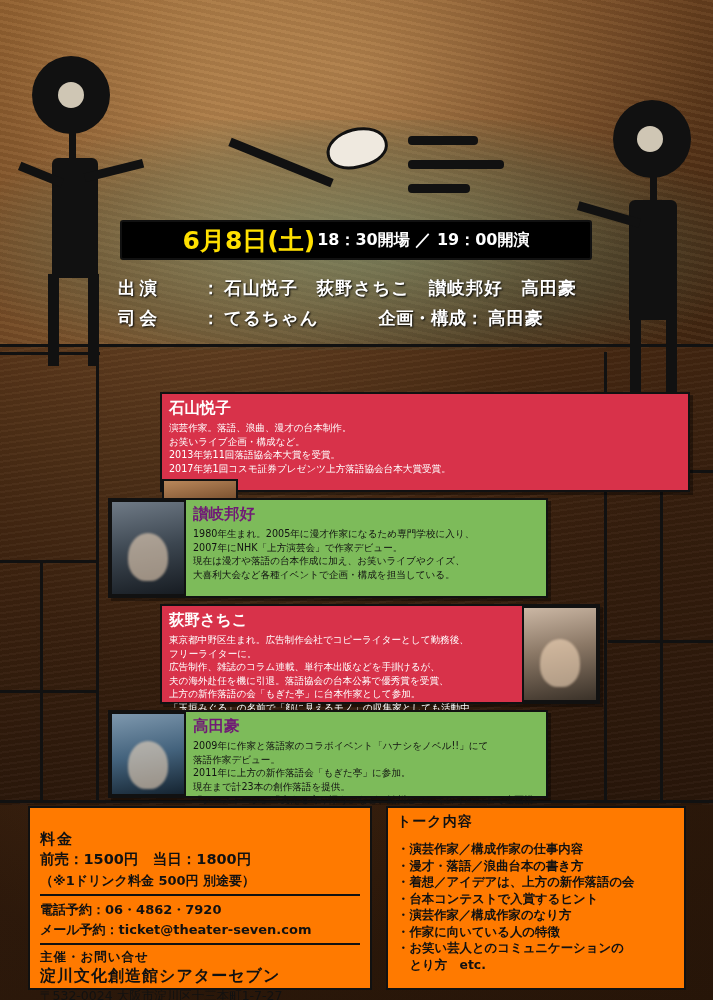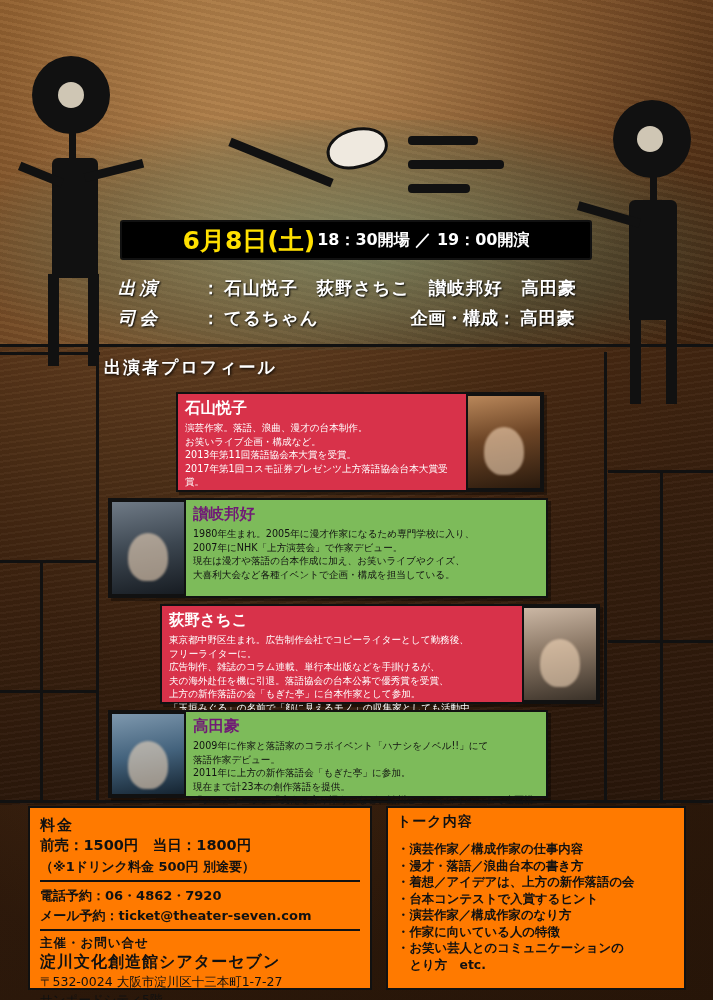--- a/index.html
+++ b/index.html
@@ -98,46 +98,46 @@
     background:#000; border:2px solid #111; border-radius:3px;
     display:flex; align-items:center; justify-content:center; z-index:6;
   }
   #date-big { color:#ffe000; font-size:25px; font-weight:bold; }
   #date-small { color:#ffffff; font-size:16px; font-weight:bold; margin-left:2px;}
 
   
   #cast-block { position:absolute; left:118px; top:276px; width:480px; z-index:6; color:#fff; }
   .cast-row { display:flex; align-items:baseline; font-size:17.5px; font-weight:bold;
     text-shadow:1px 1px 2px #000; margin-bottom:6px; }
-  .cast-label { width:84px; letter-spacing:4px;font-style:italic; }
+  .cast-label { width:84px; letter-spacing:4px; }
   .cast-colon { width:22px; }
   .cast-names { letter-spacing:1px; }
   .cast-row-2 { display:flex; font-size:17.5px; font-weight:bold; text-shadow:1px 1px 2px #000; }
-  .cast-right { margin-left:92px; }
+  .cast-right { margin-left:60px; }
 
   
   #profiles-header {
     position:absolute; left:104px; top:356px; font-size:17px; font-weight:bold;
     color:#fff; text-shadow:1px 1px 3px #000; letter-spacing:2px; z-index:6;
   }
   .profile {
     position:absolute; z-index:6;
     border:2px solid #111;
     display:flex;
     box-shadow:3px 3px 0 rgba(0,0,0,0.35);
   }
   .profile .photo {
     width:76px; flex:0 0 76px; border:2px solid #111; background:#2a2a2a;
     position:relative; overflow:hidden;
   }
   .profile .txt { flex:1; padding:4px 7px; }
   .pname { font-size:15.5px; font-weight:bold; color:#701a75; margin-bottom:2px; }
   .pbody { font-size:9.6px; line-height:1.42; color:#111; }
 
-  #prof1 { left:176px; top:392px; width:368px; height:100px; background:#d8324a; }
+  #prof1 { left:160px; top:392px; width:530px; height:100px; background:#d8324a;flex-direction:column; }
   #prof1 .txt .pname, #prof1 .txt .pbody { color:#fff; }
   #prof1 .photo { order:2; }
   #prof2 { left:108px; top:498px; width:440px; height:100px; background:#7dbb5a; }
   #prof3 { left:160px; top:604px; width:440px; height:100px; background:#d8324a; }
   #prof3 .photo { order:2; }
   #prof3 .txt .pname, #prof3 .txt .pbody { color:#fff; }
   #prof4 { left:108px; top:710px; width:440px; height:88px; background:#7dbb5a; }
 
   
   .face { position:absolute; inset:0; }
@@ -149,21 +149,21 @@
     content:""; position:absolute; left:50%; top:34%;
     width:40px; height:48px; transform:translateX(-50%);
     border-radius:50% 50% 44% 44%;
     background:rgba(255,225,195,0.55);
     filter:blur(1px);
   }
 
   
   #price-panel {
     position:absolute; left:28px; top:806px; width:344px; height:184px;
-    background:#ff7a00; border:2px solid #111; z-index:6; padding:8px 10px;
+    background:#ff7a00; border:2px solid #111; z-index:6; padding:22px 10px;
     color:#111;
   }
   #price-panel .ttl { font-size:15px; font-weight:bold; letter-spacing:2px; }
   #price-panel .l { font-size:14.5px; font-weight:bold; line-height:1.5; }
   #price-panel .l.small { font-size:13px; }
   .divider { height:2px; background:#111; margin:4px 0; }
   #price-panel .org-ttl { font-size:12.5px; font-weight:bold; letter-spacing:1px;}
   #price-panel .org-name { font-size:16px; font-weight:bold; letter-spacing:1px; }
   #price-panel .org-line { font-size:12.5px; line-height:1.45; }
 
@@ -243,21 +243,20 @@
     <div class="cast-row-2">
       <span class="cast-label">司会</span>
       <span class="cast-colon">：</span>
       <span class="cast-names">てるちゃん</span>
       <span class="cast-right">企画・構成</span>
       <span class="cast-colon">：</span>
       <span class="cast-names">高田豪</span>
     </div>
   </div>
 
-  <div id="profiles-header">出演者プロフィール</div>
 
   <div class="profile" id="prof1">
     <div class="photo">
         <div class="face a"></div>
       </div>
     <div class="txt">
       <div class="pname">石山悦子</div>
       <div class="pbody" style="white-space:pre-line">演芸作家。落語、浪曲、漫才の台本制作。
 お笑いライブ企画・構成など。
 2013年第11回落語協会本大賞を受賞。

